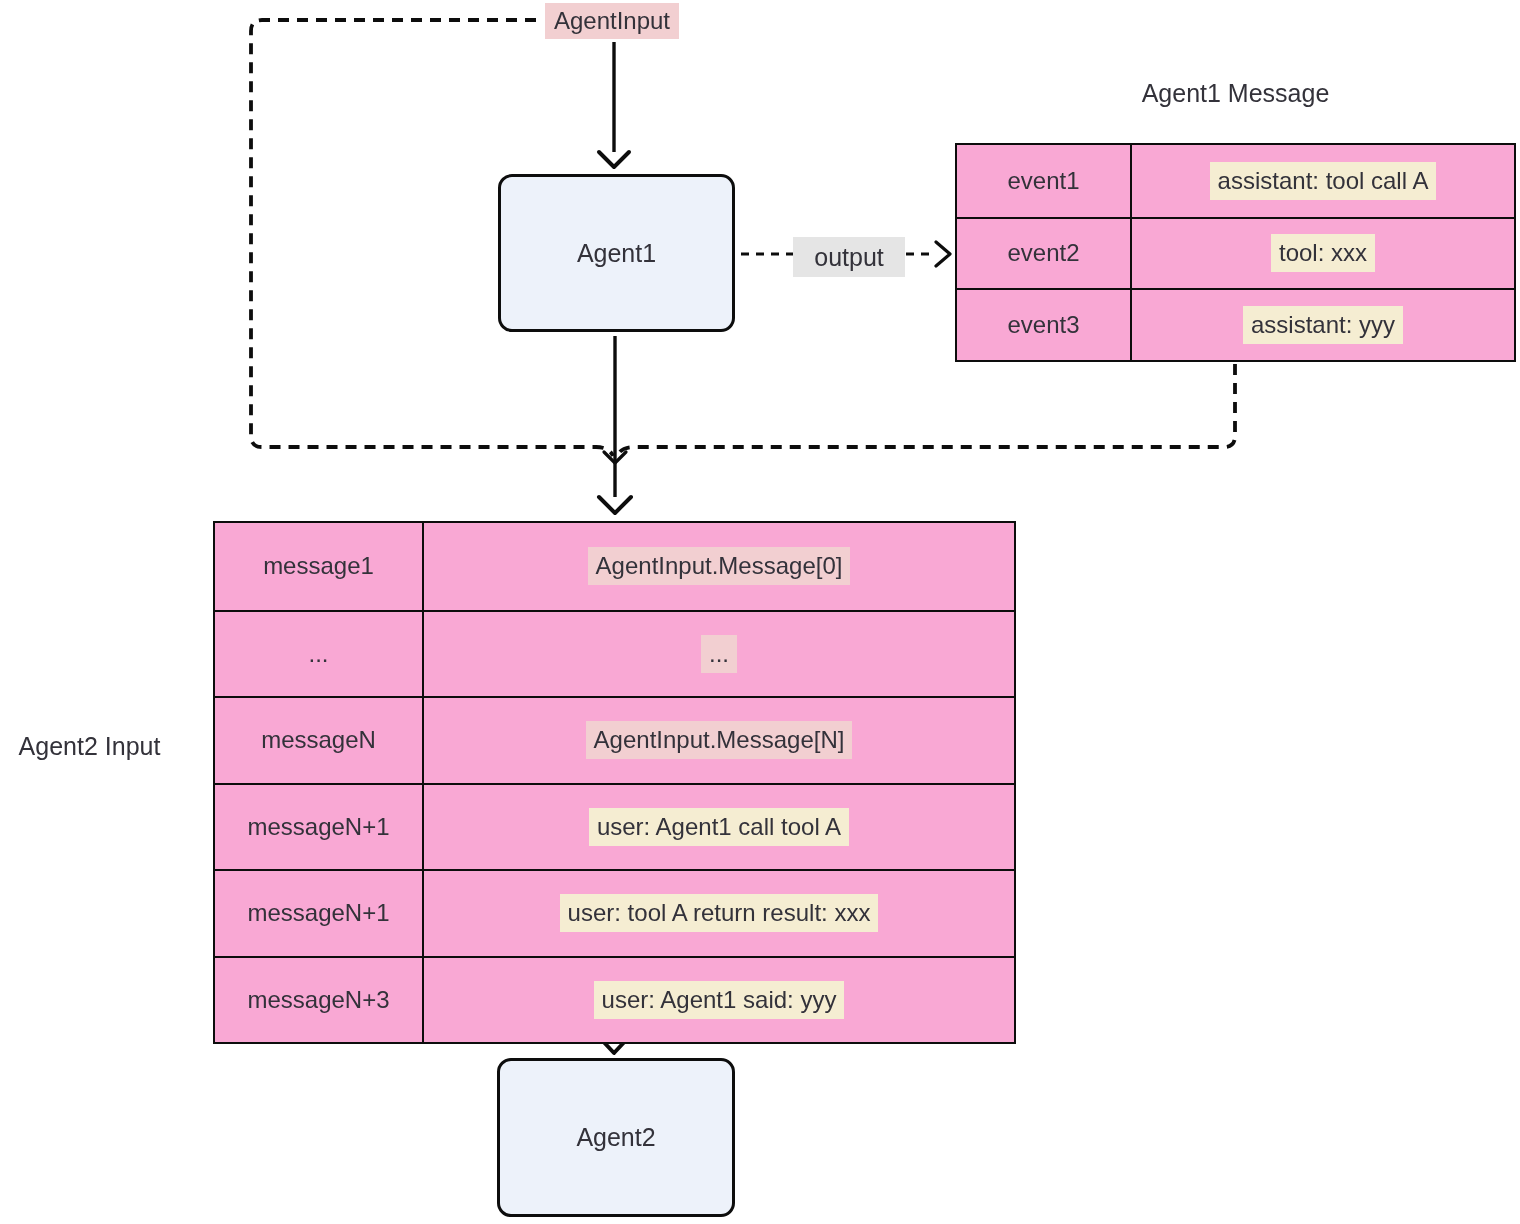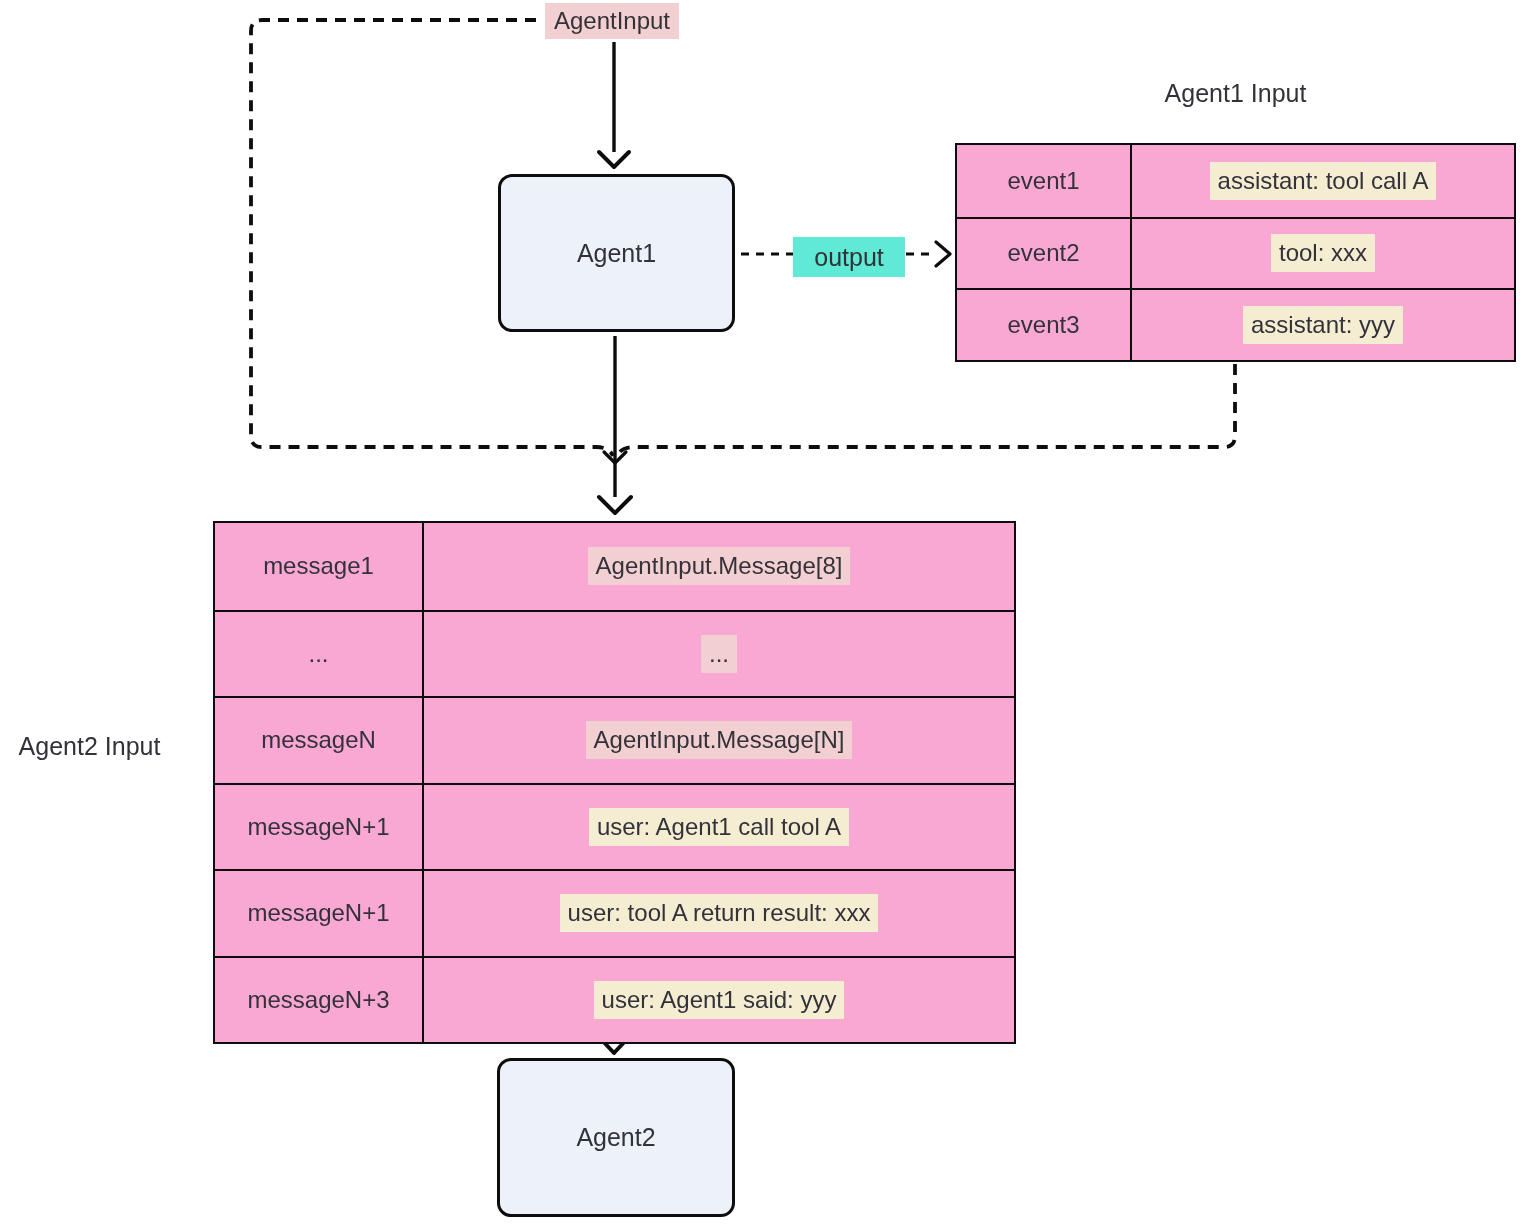--- a/index.html
+++ b/index.html
@@ -58,21 +58,21 @@
   .dtable .cell.r0 { border-top: none; }
   .dtable .cell.val { border-left: 2px solid #0d0d0d; }
 
   #t-agent1-output { left: 955px; top: 143px; width: 561px; height: 219px;
     grid-template-columns: 173px 1fr; grid-template-rows: repeat(3, 1fr); }
   #t-agent2-input  { left: 213px; top: 521px; width: 803px; height: 523px;
     grid-template-columns: 207px 1fr; grid-template-rows: repeat(6, 1fr); }
 
   .edge-label {
     position: absolute;
-    background: #5eead4;
+    background: #e5e5e5;
     font-size: 25px;
     padding: 2px 6px;
     display: flex; align-items: center; justify-content: center;
   }
 </style>
 </head>
 <body>
 
 <div class="canvas">
 
@@ -98,21 +98,21 @@
   </svg>
 
   <div class="abs tag hl-pink" style="left:536px; top:3px; width:134px; height:36px;margin-left:9px;">AgentInput</div>
 
   <div class="node" style="left:498px; top:174px; width:237px; height:158px;">
     <span>Agent1</span>
   </div>
 
   <div class="edge-label" style="left:793px; top:237px; width:100px; height:36px;">output</div>
 
-  <div class="diagram-title" style="left:955px; top:79px; width:561px;">Agent1 Input</div>
+  <div class="diagram-title" style="left:955px; top:79px; width:561px;">Agent1 Message</div>
 
   <div class="dtable" id="t-agent1-output">
     <div class="cell key r0">event1</div>
     <div class="cell val r0">
       <span class="hl hl-yellow">assistant: tool call A</span>
     </div>
     <div class="cell key">event2</div>
     <div class="cell val">
       <span class="hl hl-yellow">tool: xxx</span>
     </div>
@@ -120,21 +120,21 @@
     <div class="cell val">
       <span class="hl hl-yellow">assistant: yyy</span>
     </div>
   </div>
 
   <div class="diagram-title" style="left:2px; top:724px; width:175px;margin-top:8px;">Agent2 Input</div>
 
   <div class="dtable" id="t-agent2-input">
     <div class="cell key r0">message1</div>
     <div class="cell val r0">
-      <span class="hl hl-pink">AgentInput.Message[8]</span>
+      <span class="hl hl-pink">AgentInput.Message[0]</span>
     </div>
     <div class="cell key">...</div>
     <div class="cell val">
       <span class="hl hl-pink">...</span>
     </div>
     <div class="cell key">messageN</div>
     <div class="cell val">
       <span class="hl hl-pink">AgentInput.Message[N]</span>
     </div>
     <div class="cell key">messageN+1</div>

